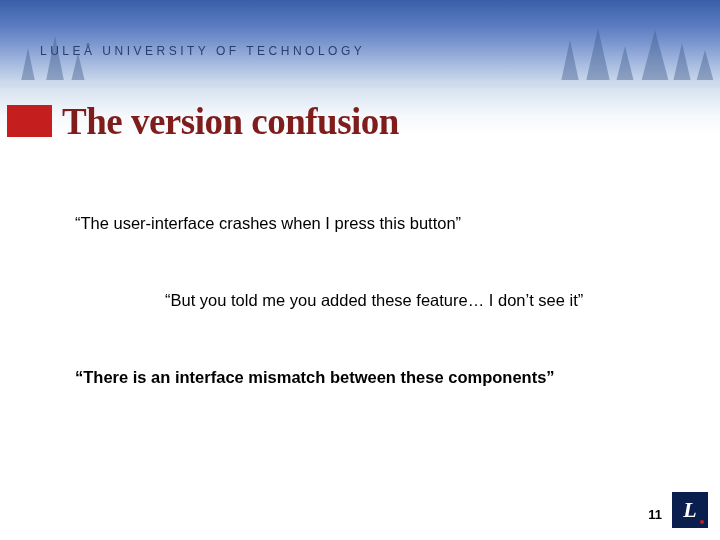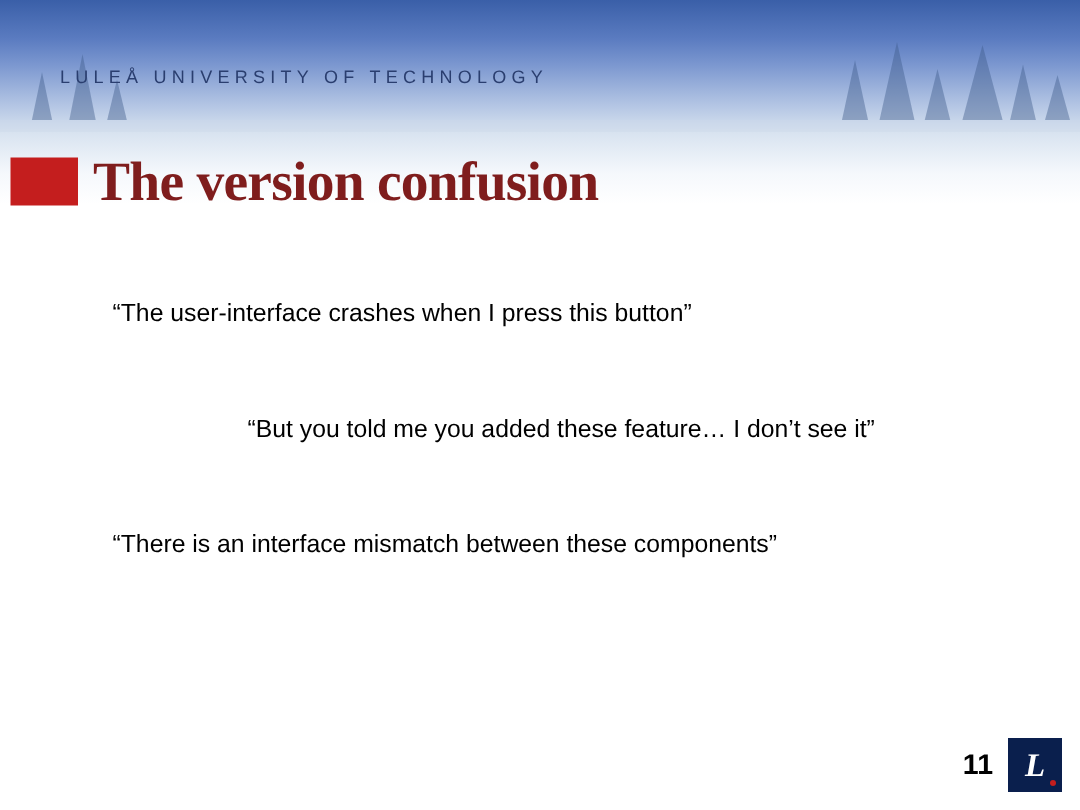--- a/index.html
+++ b/index.html
@@ -62,28 +62,29 @@
   .content {
     position: absolute;
     top: 200px;
     left: 75px;
     right: 60px;
   }
   .quote {
     font-size: 16.5px;
     color: #000;
     margin-bottom: 58px;
+    margin-top: 14px;
   }
   .quote-2 { margin-left: 90px; }
-  .quote-3 { font-weight: normal; }
+  .quote-3 { font-weight: bold; }
   .page-number {
     position: absolute;
     bottom: 18px;
     right: 58px;
-    font-size: 19px;
+    font-size: 13px;
     font-weight: bold;
     color: #000;
   }
   .logo {
     position: absolute;
     bottom: 12px;
     right: 12px;
     width: 36px;
     height: 36px;
     background: #0a1f4d;

